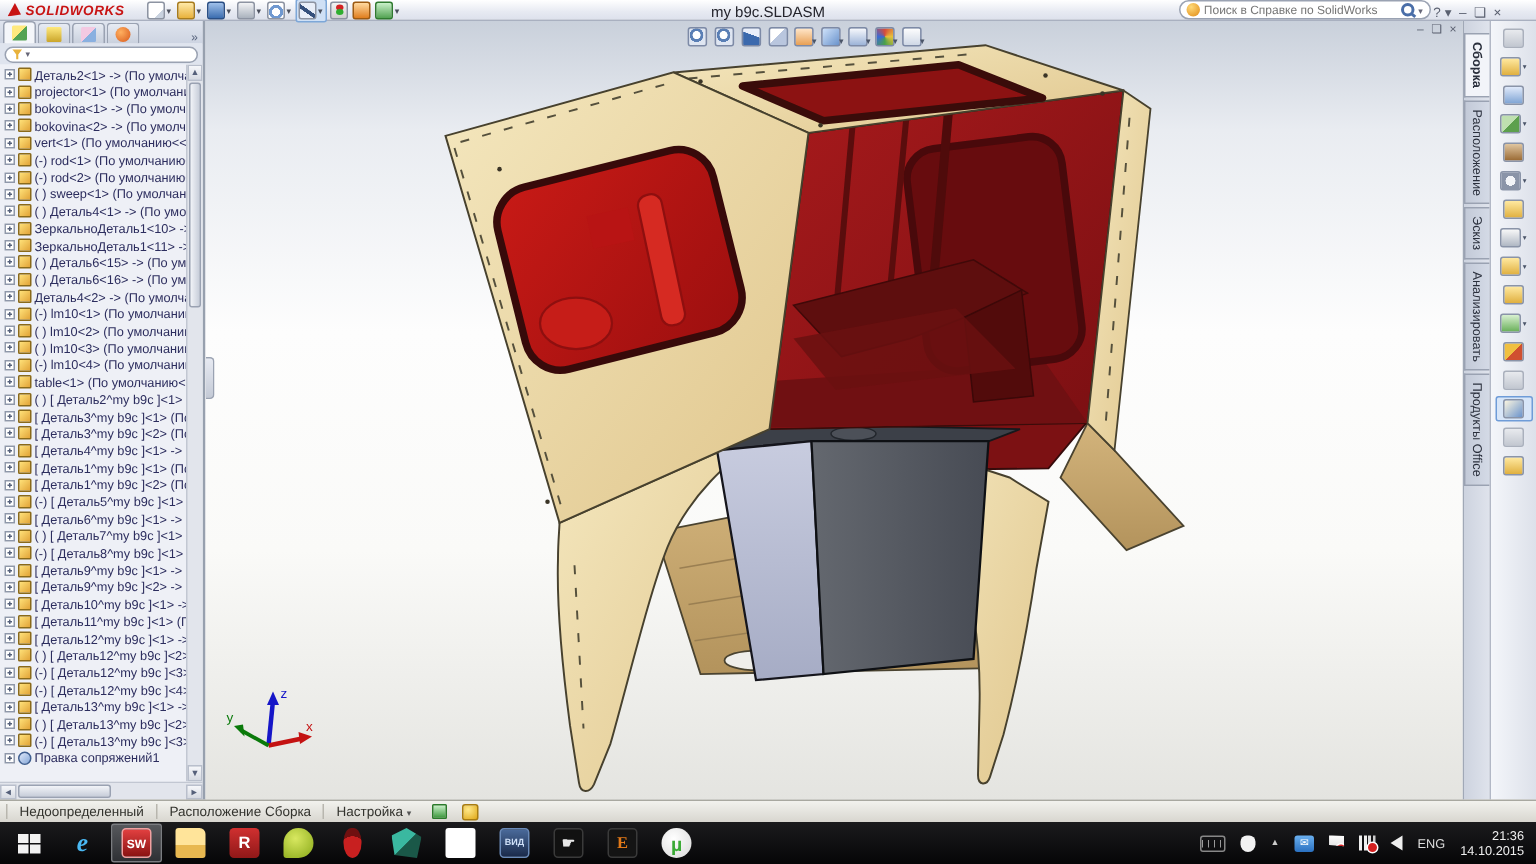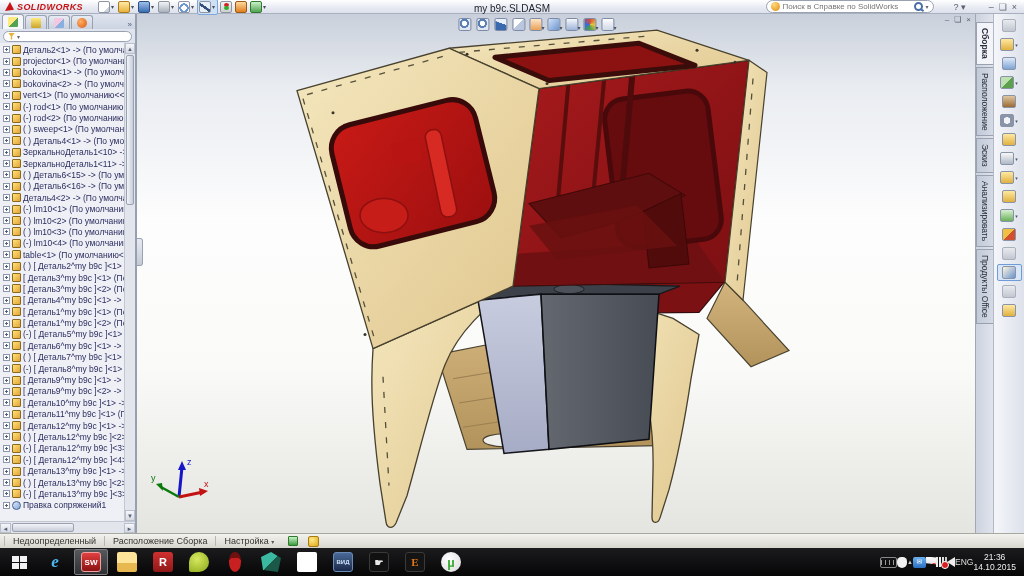--- a/index.html
+++ b/index.html
@@ -24,21 +24,21 @@
   .tb-ic.ic-print{background:linear-gradient(#f2f3f5,#aab2bd)}
   .tb-ic.ic-undo{background:radial-gradient(circle at 50% 60%,#fff 35%,#6f98d0 36%,#6f98d0 60%,#fff 61%)}
   .tb-ic.ic-select{background:#e8eef8 linear-gradient(215deg,transparent 44%,#35507c 45%,#35507c 62%,transparent 63%)}
   .tb-ic.ic-rebuild{background:linear-gradient(#f3f3f3,#cfcfcf) ;position:relative}
   .tb-ic.ic-rebuild::before{content:"";position:absolute;left:3px;top:1.5px;width:5px;height:4px;border-radius:50%;background:#d42222}
   .tb-ic.ic-rebuild::after{content:"";position:absolute;left:3px;bottom:1.5px;width:5px;height:4px;border-radius:50%;background:#2fae2f}
   .tb-ic.ic-options{background:linear-gradient(#ffd9a0,#e07e1e);border-color:#9c5a12}
   .tb-ic.ic-props{background:linear-gradient(#c9f0c9,#53a353);border-color:#2f7a2f}
   .tb-caret{font-size:6px;color:#4a4f5c;margin:0 1px 0 1px}
   .title-center{position:absolute;left:50%;top:0;transform:translateX(-50%);font-size:10px;line-height:18px;color:#24242c}
-  .tb-right{margin-left:auto;display:flex;align-items:center;gap:20px;padding-right:4px}
+  .tb-right{margin-left:auto;display:flex;align-items:flex-end;gap:2px;padding-right:20px}
   .search-box{display:flex;align-items:center;gap:3px;width:168px;height:13px;background:#fff;border:1px solid #9aa2b2;border-radius:7px;padding:0 4px}
   .search-help-ic{width:9px;height:9px;border-radius:50%;background:radial-gradient(circle at 35% 30%,#ffd978,#e08a14);flex:none}
   .search-box input{border:none;outline:none;flex:1;font-size:8px;color:#555;background:transparent;min-width:0;font-family:"Liberation Sans",sans-serif}
   .search-mag{width:9px;height:9px;border-radius:50%;border:2px solid #4a6ea8;position:relative;flex:none}
   .search-mag::after{content:"";position:absolute;width:4px;height:2px;background:#4a6ea8;bottom:-2px;right:-3px;transform:rotate(40deg)}
   .help-drop,.win-glyph{font-size:9px;color:#5a6070}
   .win-controls{display:flex;gap:5px;align-items:center;padding:0 3px;color:#6a7080;font-size:9px}
 
   
   .main{flex:1;display:flex;min-height:0}
@@ -139,32 +139,32 @@
   .ic-guitar{background:radial-gradient(circle at 50% 70%,#c82020 55%,#701010 56%);border-radius:45% 45% 50% 50%;width:12px}
   .ic-model{background:linear-gradient(135deg,#3ab8a0 50%,#1a5848 51%);clip-path:polygon(50% 0,100% 30%,85% 100%,10% 90%,0 25%)}
   .ic-grid{display:grid;grid-template-columns:5px 5px 5px;grid-template-rows:5px 5px 5px;gap:1px;background:#fff;padding:1px;border-radius:2px}
   .ic-grid i:nth-child(1){background:#e04030}.ic-grid i:nth-child(2){background:#f0a020}.ic-grid i:nth-child(3){background:#40a040}
   .ic-grid i:nth-child(4){background:#3060c0}.ic-grid i:nth-child(5){background:#8030a0}.ic-grid i:nth-child(6){background:#d05090}
   .ic-grid i:nth-child(7){background:#20a0a0}.ic-grid i:nth-child(8){background:#c0c030}.ic-grid i:nth-child(9){background:#704030}
   .ic-video{background:linear-gradient(#4a6a9a,#1a2a4a);color:#cfe0f8;font-size:6px;border:1px solid #6a8ab8}
   .ic-hand{background:#111;border:1px solid #3a3a3a;color:#e8e8e8;font-size:10px}
   .ic-e{background:#141414;color:#e07818;border:1px solid #3a3a3a;font-family:"Liberation Serif",serif}
   .ic-ut{background:radial-gradient(circle at 40% 35%,#ffffff,#d8d8d8);border-radius:50%;color:#3aaa35;font-size:13px}
-  .tray{margin-left:auto;display:flex;align-items:center;gap:0;padding-right:6px}
+  .tray{margin-left:auto;display:flex;align-items:center;gap:10px;padding-right:6px}
   .tray-ic{color:#eee;font-size:9px;display:flex;align-items:center;justify-content:center}
   .ic-kbd{width:17px;height:11px;background:linear-gradient(#fdfdfd,#cfcfcf);border-radius:2px;border:1px solid #888;background-image:repeating-linear-gradient(90deg,#9a9a9a 0 1px,transparent 1px 4px);background-size:100% 60%;background-position:0 2px;background-repeat:no-repeat}
   .ic-mouse{width:10px;height:11px;background:#f2f2f2;border-radius:5px 5px 6px 6px}
   .dot-alert{position:relative}
   .dot-alert::after{content:"";position:absolute;right:-2px;bottom:-2px;width:6px;height:6px;border-radius:50%;background:#d42020;border:1px solid #fff}
   .ic-flag{width:10px;height:11px;background:linear-gradient(#fdfdfd,#d8d8d8);clip-path:polygon(0 0,100% 8%,100% 70%,0 62%,0 100%,0 0)}
   .ic-net{width:11px;height:10px;background:linear-gradient(90deg,#eee 0 2px,transparent 2px 3px,#eee 3px 5px,transparent 5px 6px,#ddd 6px 8px,transparent 8px 9px,#ccc 9px 11px);background-size:100% 100%}
   .ic-msg{width:13px;height:11px;background:linear-gradient(#6ab0f0,#2a70c0);border-radius:2px;color:#fff;font-size:7px}
   .ic-vol{width:0;height:0;border-top:5px solid transparent;border-bottom:5px solid transparent;border-right:8px solid #eee}
   .tray-lang{color:#ddd;font-size:8.5px}
-  .tray-clock{color:#eee;font-size:8.5px;text-align:center;line-height:10px}
+  .tray-clock{color:#eee;font-size:8.5px;text-align:right;line-height:10px}
 </style>
 </head>
 <body>
 
 <div class="screen" data-name="solidworks-window">
 
   <div class="titlebar" data-name="title-bar">
     <div class="logo" data-name="solidworks-logo">
       <span class="logo-mark" data-name="solidworks-logo-icon"></span>
       <span class="logo-text" data-name="solidworks-logo-text">SOLIDWORKS</span>

